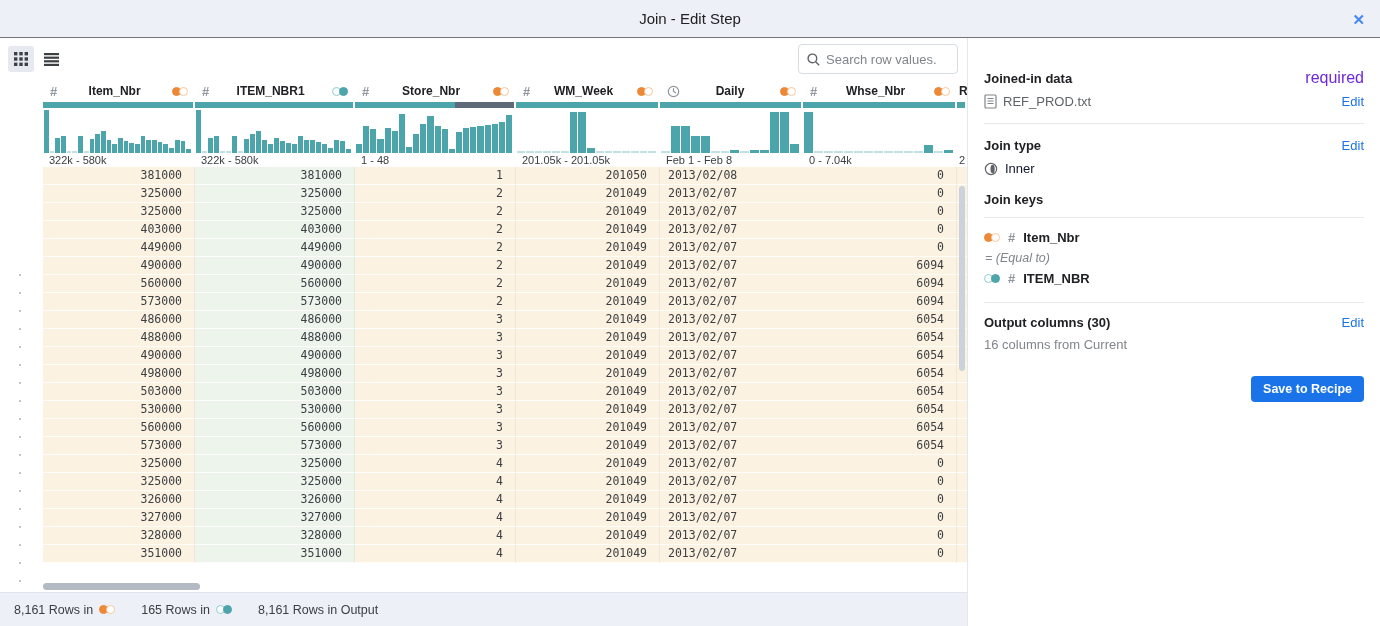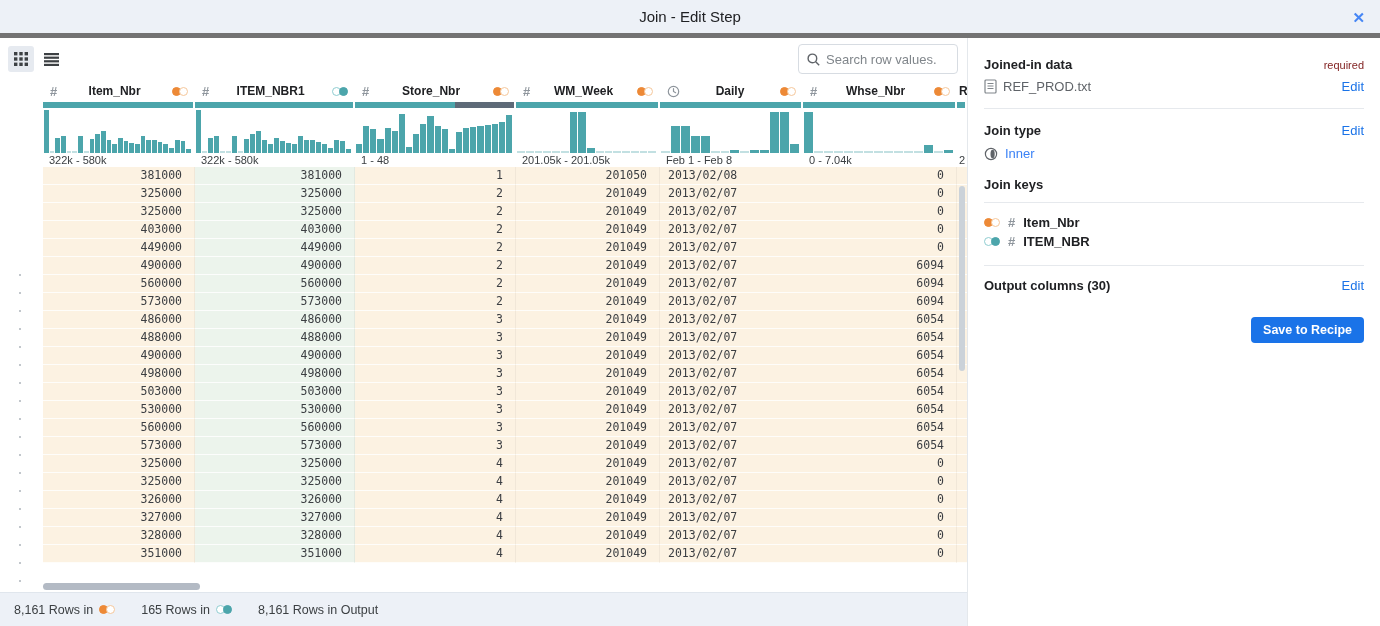--- a/index.html
+++ b/index.html
@@ -1,21 +1,21 @@
 <!DOCTYPE html>
 <html><head>
 <meta charset="utf-8">
 <style>
   * { margin:0; padding:0; box-sizing:border-box; }
   html,body { background:#fff; }
   .app { width:1380px; height:626px; position:relative; overflow:hidden;
          font-family:"Liberation Sans", sans-serif; background:#fff; }
 
   
-  .topbar { height:38px; background:#EDF1F7; border-bottom:5px solid #737373;
+  .topbar { height:38px; background:#EDF1F7; border-bottom:1px solid #737373;
             display:flex; align-items:center; justify-content:center; position:relative; }
   .dlg-title { font-size:15px; color:#202124; }
   .close-btn { position:absolute; right:15px; top:50%; transform:translateY(-50%);
                background:none; border:none; color:#4686F5; font-size:15px; font-weight:bold;
                cursor:pointer; line-height:1; }
 
   .body { display:flex; height:588px; }
   .left { width:967px; flex:none; display:flex; flex-direction:column; background:#fff; }
 
   
@@ -80,28 +80,28 @@
   .dots { display:inline-flex; align-items:center; }
   .dots i { width:9px; height:9px; border-radius:50%; display:block; }
   .dots i + i { margin-left:-2px; }
   .dot-orange-fill { background:#ED8936; border:1.5px solid #ED8936; }
   .dot-orange-ring { background:#fff; border:1.5px solid #F5C79B; }
   .dot-teal-fill   { background:#4CA5AB; border:1.5px solid #4CA5AB; }
   .dot-teal-ring   { background:#fff; border:1.5px solid #8FCDD1; }
 
   
   .panel { flex:1; background:#fff; border-left:1px solid #E4E8EC; padding:10px 16px 0; }
-  .p-row { display:flex; align-items:center; justify-content:space-between; margin-top:9px; }
+  .p-row { display:flex; align-items:center; justify-content:space-between; margin-top:21px; }
   .p-label { font-weight:bold; font-size:13px; color:#202124; }
-  .muted { color:#7f1d1d; font-size:11px; }
+  .muted { color:#6d28d9; font-size:16px; }
   .edit-link { color:#1A73E8; font-size:13px; text-decoration:none; cursor:pointer; }
   .file-row { display:flex; align-items:center; justify-content:space-between; margin-top:7px; }
   .file-left { display:flex; align-items:center; gap:6px; color:#5F6368; font-size:13px; }
   .divider { border:none; border-top:1px solid #E6E9ED; margin:14px 0; }
-  .jt-row { display:flex; align-items:center; gap:7px; margin-top:8px; font-size:13px; color:#3b82f6; }
+  .jt-row { display:flex; align-items:center; gap:7px; margin-top:8px; font-size:13px; color:#0f172a; }
   .key-row { display:flex; align-items:center; gap:8px; margin-top:4px; }
   .key-name { font-weight:bold; font-size:13px; color:#202124; }
   .op-row { font-style:italic; color:#80868B; font-size:12.5px; margin:6px 0 6px 1px; }
   .gray-line { color:#80868B; font-size:13px; margin-top:7px; }
   .save-row { display:flex; justify-content:flex-end; margin-top:24px; }
   .save-btn { background:#1A73E8; color:#fff; border:none; border-radius:4px; height:26px;
               padding:0 12px; font-size:12.5px; font-weight:bold; cursor:pointer;
               font-family:"Liberation Sans",sans-serif; }
 
   svg { display:block; }
@@ -654,34 +654,36 @@
       <hr class="divider" style="margin:10px 0 12px;">
 
       <div class="key-row">
         <span class="dots">
             <i class="dot-orange-fill"></i>
             <i class="dot-orange-ring"></i>
           </span>
         <span class="hash">#</span>
         <span class="key-name">Item_Nbr</span>
       </div>
+      <div class="op-row">= (Equal to)</div>
       <div class="key-row">
         <span class="dots">
             <i class="dot-teal-ring"></i>
             <i class="dot-teal-fill"></i>
           </span>
         <span class="hash">#</span>
         <span class="key-name">ITEM_NBR</span>
       </div>
 
       <hr class="divider" style="margin:16px 0 12px;">
 
       <div class="p-row" style="margin-top:0;">
         <span class="p-label">Output columns (30)</span>
         <a class="edit-link">Edit</a>
       </div>
+      <div class="gray-line">16 columns from Current</div>
 
       <div class="save-row">
         <button class="save-btn">Save to Recipe</button>
       </div>
     </aside>
   </div>
 </div>
 
 </body></html>

